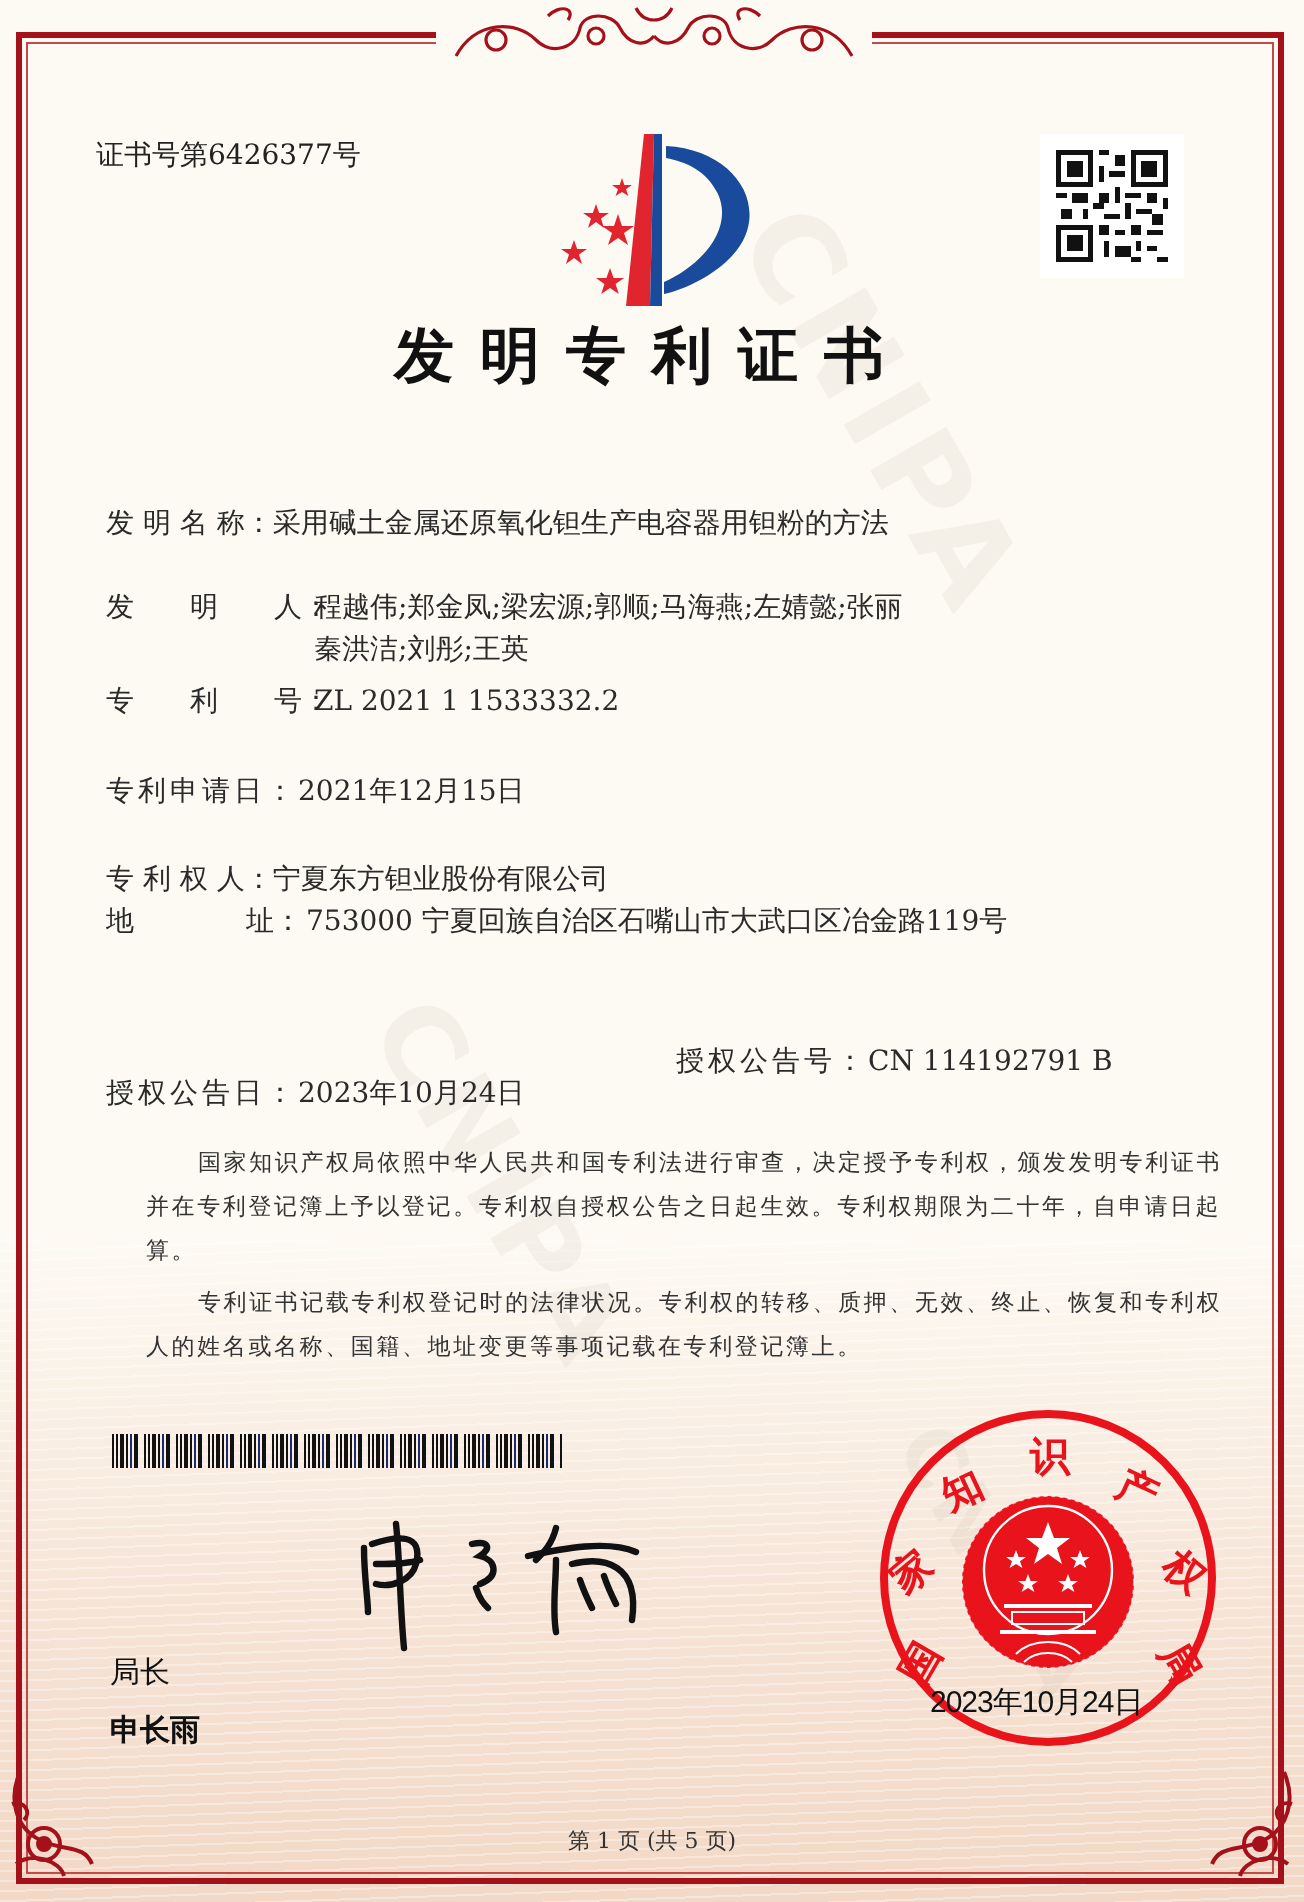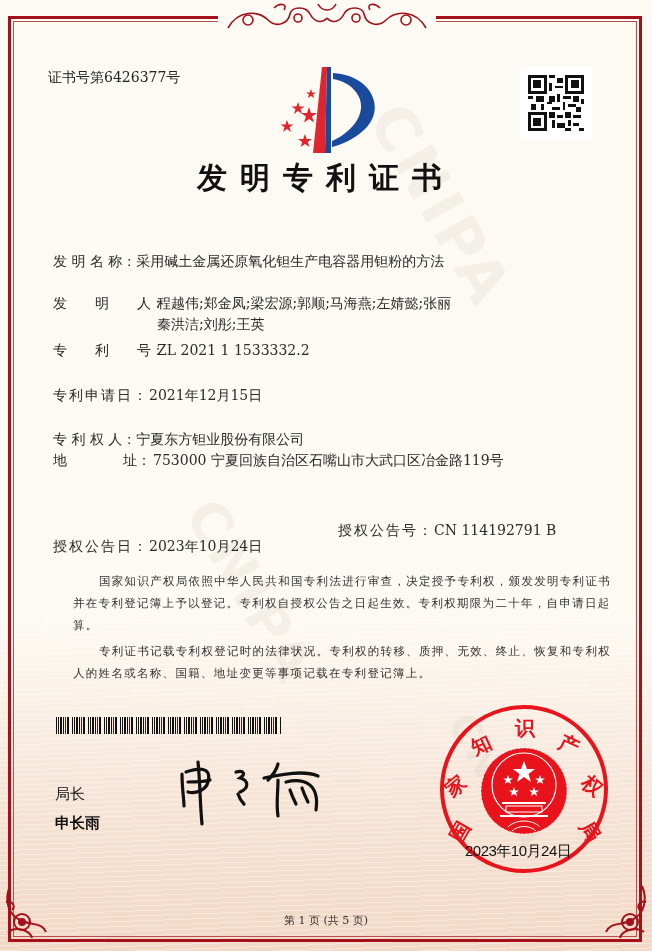--- a/index.html
+++ b/index.html
@@ -17,21 +17,21 @@
   .logo{position:absolute;left:275px;top:65px;width:110px;height:95px;}
   .qr{position:absolute;left:520px;top:67px;width:72px;height:72px;background:#fff;}
   .qr-inner{position:absolute;left:8px;top:8px;width:56px;height:56px;}
   .title{position:absolute;left:0;width:652px;top:158px;text-align:center;font-size:30px;letter-spacing:13px;font-family:"DejaVu Serif",serif;color:#111;padding-left:0;box-sizing:border-box;font-weight:bold;}
   .row{position:absolute;left:53px;font-size:14px;color:#2a2a2a;white-space:nowrap;}
   .lbl{display:inline-block;}
   .val{display:inline-block;}
   .notice{position:absolute;left:57px;width:575px;font-size:11.5px;line-height:22px;color:#333;letter-spacing:1.3px;}
   .notice p{margin:16px;text-indent:26px;}
   .barcode{position:absolute;left:56px;top:717px;width:225px;height:17px;}
-  .director{position:absolute;left:55px;font-family:"DejaVu Sans",sans-serif;font-size:15px;color:#111;}
+  .director{position:absolute;left:55px;font-family:"DejaVu Sans",sans-serif;font-size:15px;color:#111;margin-top:42px;}
   .signature{position:absolute;left:178px;top:760px;width:160px;height:70px;}
   .seal{position:absolute;left:438px;top:703px;width:172px;height:172px;}
   .seal-date{position:absolute;left:465px;top:842px;font-family:"Liberation Sans",sans-serif;font-size:15px;color:#111;letter-spacing:-0.5px;}
   .page-num{position:absolute;left:0;width:652px;text-align:center;top:913px;font-size:11px;color:#333;}
 </style>
 </head>
 <body>
 
 <div class="bg-gradient"></div>
 

